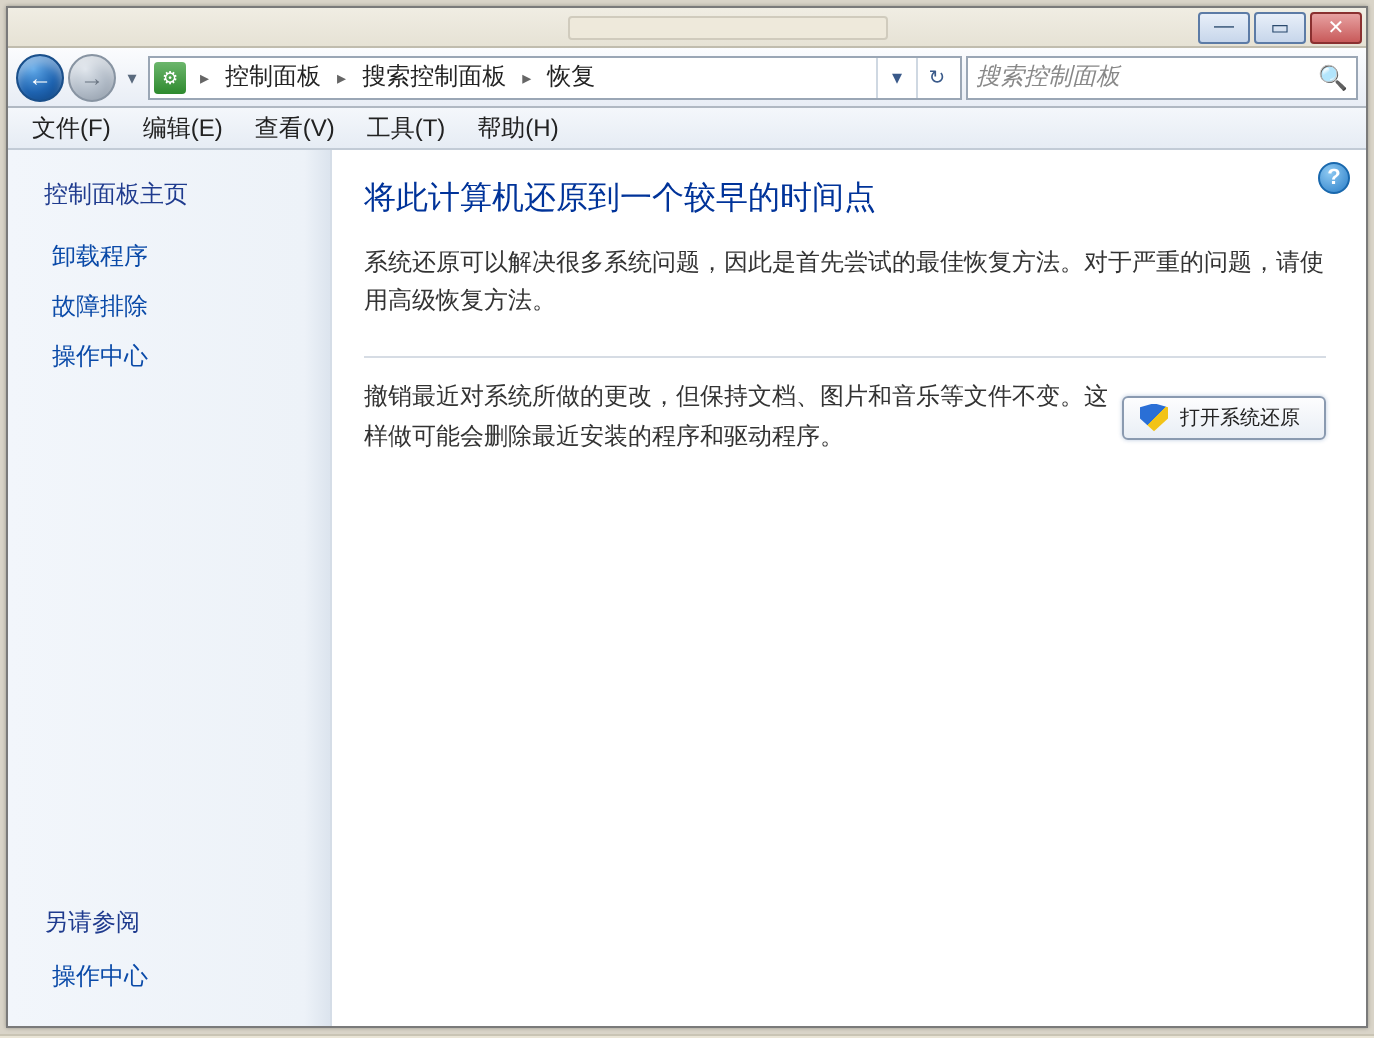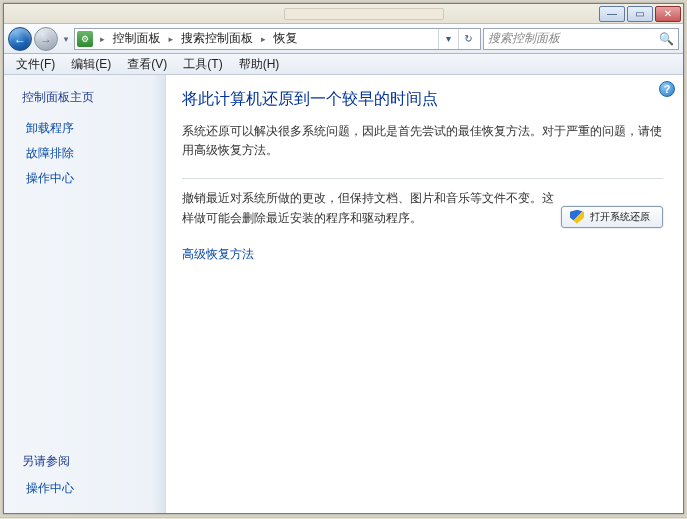--- a/index.html
+++ b/index.html
@@ -240,21 +240,21 @@
       font-size: 12px;
       margin-bottom: 2px;
     }
     .hr {
       border: none;
       border-top: 1px solid #d6dce4;
       margin-bottom: 10px;
     }
     .section-row {
       display: flex;
-      align-items: flex-end;
+      align-items: center;
       gap: 4px;
       margin-bottom: 18px;
     }
     .section-desc {
       flex: 1;
       color: #333;
       line-height: 1.6;
     }
     .action-btn {
       display: flex;
@@ -359,19 +359,18 @@
 
       <hr class="hr">
       <div class="section-row">
         <div class="section-desc">撤销最近对系统所做的更改，但保持文档、图片和音乐等文件不变。这样做可能会删除最近安装的程序和驱动程序。</div>
         <button class="action-btn">
           <span class="shield"></span>
           <span>打开系统还原</span>
         </button>
       </div>
 
-      <div class="link">高级恢复方法</div>
     </div>
 
   </div>
 
 </div>
 <div class="bottom-shadow"></div>
 
 </body></html>

